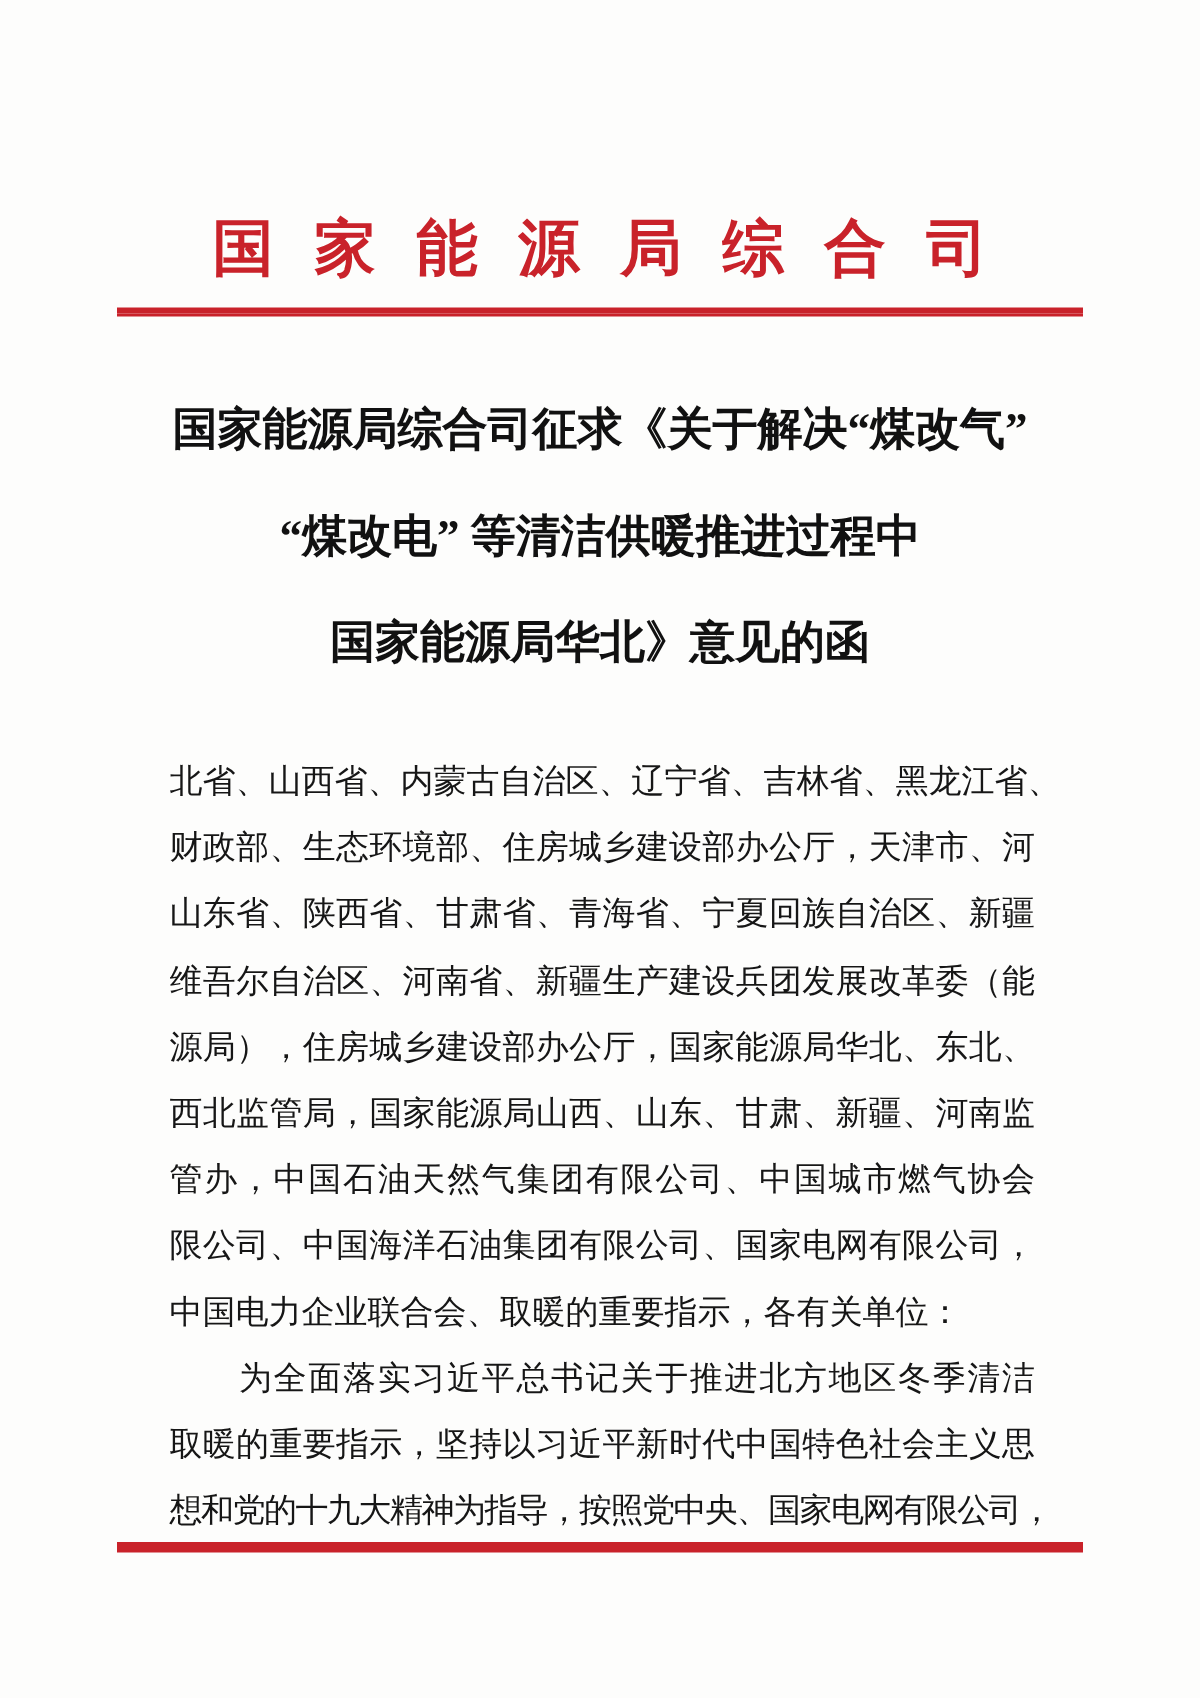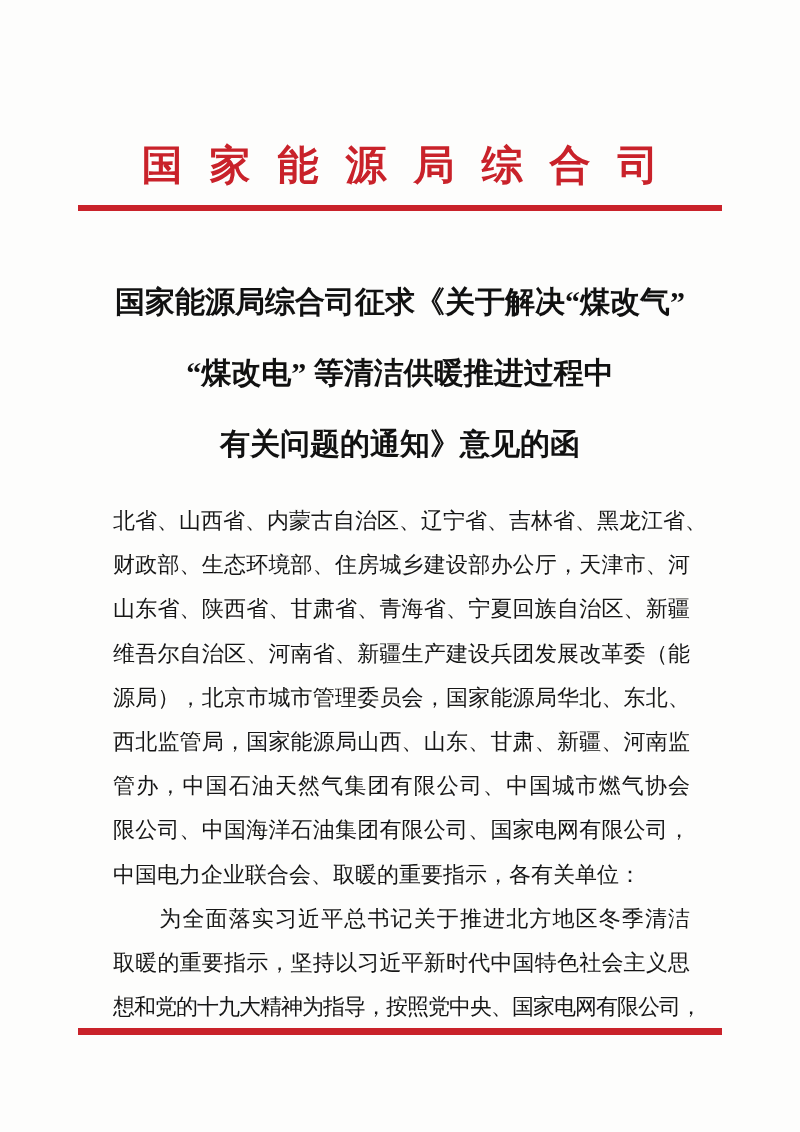--- a/index.html
+++ b/index.html
@@ -50,21 +50,21 @@
   .rule-bottom {
     top: 1028px;
     height: 3px;
     border-top: 2px solid #c9222a;
     border-bottom: 5px solid #c9222a;
   }
 
   
   .doc-title {
     position: absolute;
-    top: 266px;
+    top: 251px;
     left: 40px;
     right: 40px;
     text-align: center;
     font-size: 30px;
     font-weight: bold;
     color: #111;
   }
   .doc-title .title-line {
     line-height: 71px;
     white-space: nowrap;
@@ -99,29 +99,29 @@
 
 <div class="page">
 
   <div class="letterhead">国家能源局综合司</div>
 
   <div class="rule rule-top"></div>
 
   <div class="doc-title">
     <div class="title-line">国家能源局综合司征求《关于解决“煤改气”</div>
     <div class="title-line">“煤改电” 等清洁供暖推进过程中</div>
-    <div class="title-line">有关问题的通知》意见的函</div>
+    <div class="title-line">国家能源局华北》意见的函</div>
   </div>
 
   <div class="doc-body">
     <div class="line">北省、山西省、内蒙古自治区、辽宁省、吉林省、黑龙江省、</div>
     <div class="line">财政部、生态环境部、住房城乡建设部办公厅，天津市、河</div>
     <div class="line">山东省、陕西省、甘肃省、青海省、宁夏回族自治区、新疆</div>
     <div class="line">维吾尔自治区、河南省、新疆生产建设兵团发展改革委（能</div>
-    <div class="line">源局），北京市城市管理委员会，国家能源局华北、东北、</div>
+    <div class="line">源局），住房城乡建设部办公厅，国家能源局华北、东北、</div>
     <div class="line">西北监管局，国家能源局山西、山东、甘肃、新疆、河南监</div>
     <div class="line">管办，中国石油天然气集团有限公司、中国城市燃气协会</div>
     <div class="line">限公司、中国海洋石油集团有限公司、国家电网有限公司，</div>
     <div class="line para-end">中国电力企业联合会、取暖的重要指示，各有关单位：</div>
     <div class="line">　　为全面落实习近平总书记关于推进北方地区冬季清洁</div>
     <div class="line">取暖的重要指示，坚持以习近平新时代中国特色社会主义思</div>
     <div class="line tight">想和党的十九大精神为指导，按照党中央、国家电网有限公司，</div>
   </div>
 
   <div class="rule rule-bottom"></div>

